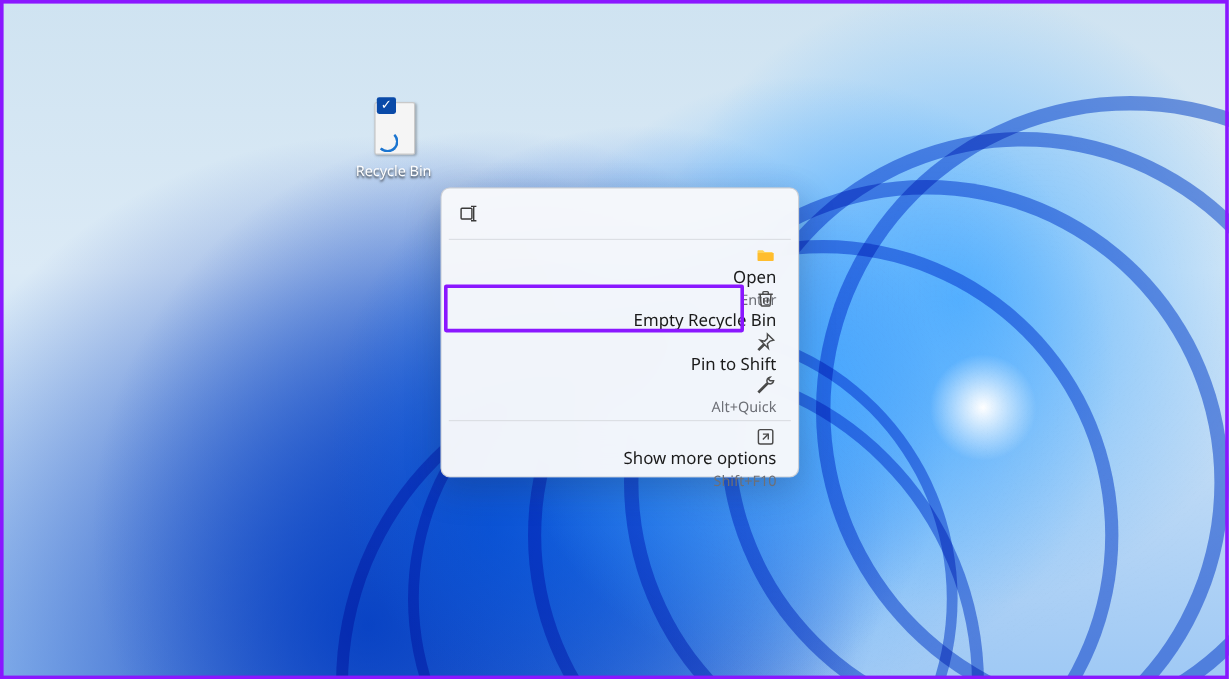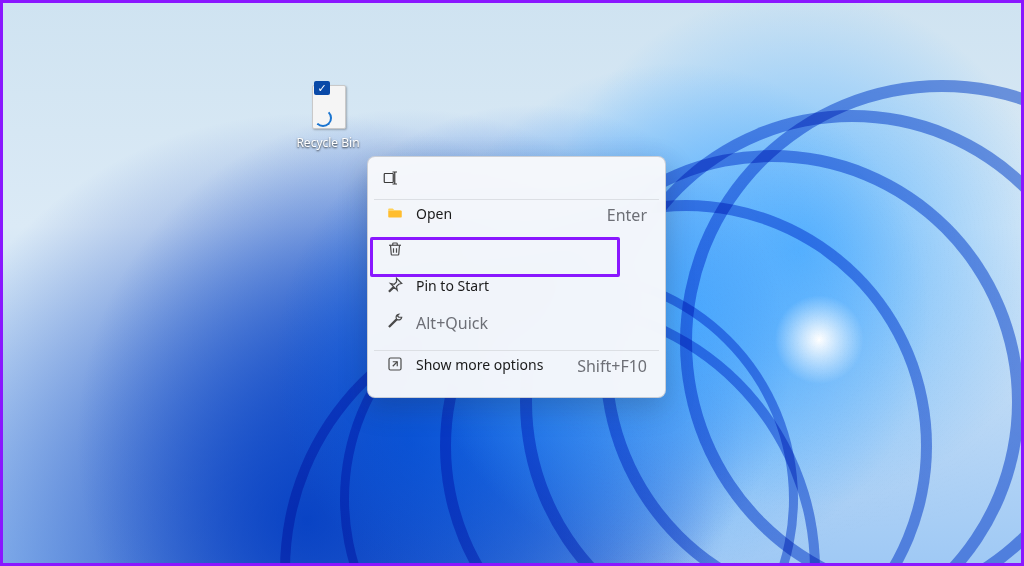--- a/index.html
+++ b/index.html
@@ -120,37 +120,37 @@
     justify-content: center;
     color: #3a3a3a;
   }
   .menu-separator {
     height: 1px;
     background: #dcdfe4;
     margin: 2px 2px 4px 2px;
   }
   .menu-item {
     display: flex;
-    align-items: flex-start;
-    gap: 12px;
+    align-items: flex-end;
     height: 36px;
     padding: 0 14px;
     border-radius: 4px;
     position: relative;
+    flex-direction: column;
   }
   .menu-item .micon {
     width: 18px; height: 18px;
     display: inline-flex;
     align-items: center; justify-content: center;
     flex: 0 0 18px;
   }
   .menu-item .label { flex: 1 1 auto; }
   .menu-item .shortcut {
     color: #6d6f76;
-    font-size: 16px;
+    font-size: 12px;
   }
   .highlight-box {
     position: absolute;
     left: 370px;
     top: 237px;
     width: 244px;
     height: 34px;
     border: 3px solid #8a17ff;
     border-radius: 2px;
     pointer-events: none;
@@ -202,31 +202,32 @@
 
   <div class="menu-item">
     <span class="micon">
       <svg width="18" height="18" viewBox="0 0 24 24" fill="none" stroke="#4a4a4a" stroke-width="1.6">
         <path d="M4 7 h16"></path>
         <path d="M9 7 V5 a1 1 0 0 1 1-1 h4 a1 1 0 0 1 1 1 V7"></path>
         <path d="M6 7 l1 12 a1 1 0 0 0 1 1 h8 a1 1 0 0 0 1-1 l1-12"></path>
         <path d="M10 11 v6 M14 11 v6"></path>
       </svg>
     </span>
+    <span class="label">Empty Recycle Bin</span>
     <span class="shortcut"></span>
   </div>
 
 
   <div class="menu-item">
     <span class="micon">
       <svg width="18" height="18" viewBox="0 0 24 24" fill="none" stroke="#4a4a4a" stroke-width="1.6">
         <path d="M14 3 l7 7 -4 1 -3 3 1 5 -4 -4 -6 6 -1 -1 6 -6 -4 -4 5 1 3 -3z"></path>
       </svg>
     </span>
-    <span class="label">Pin to Start</span>
+    <span class="label">Pin to Shift</span>
     <span class="shortcut"></span>
   </div>
 
   <div class="menu-item">
     <span class="micon">
       <svg width="18" height="18" viewBox="0 0 24 24" fill="none" stroke="#4a4a4a" stroke-width="1.6">
         <path d="M21 7 a4 4 0 0 1 -6 3 L5 20 l-1 -1 10 -10 a4 4 0 0 1 3 -6 l-2 2 2 2z"></path>
       </svg>
     </span>
     <span class="shortcut">Alt+Quick</span>

